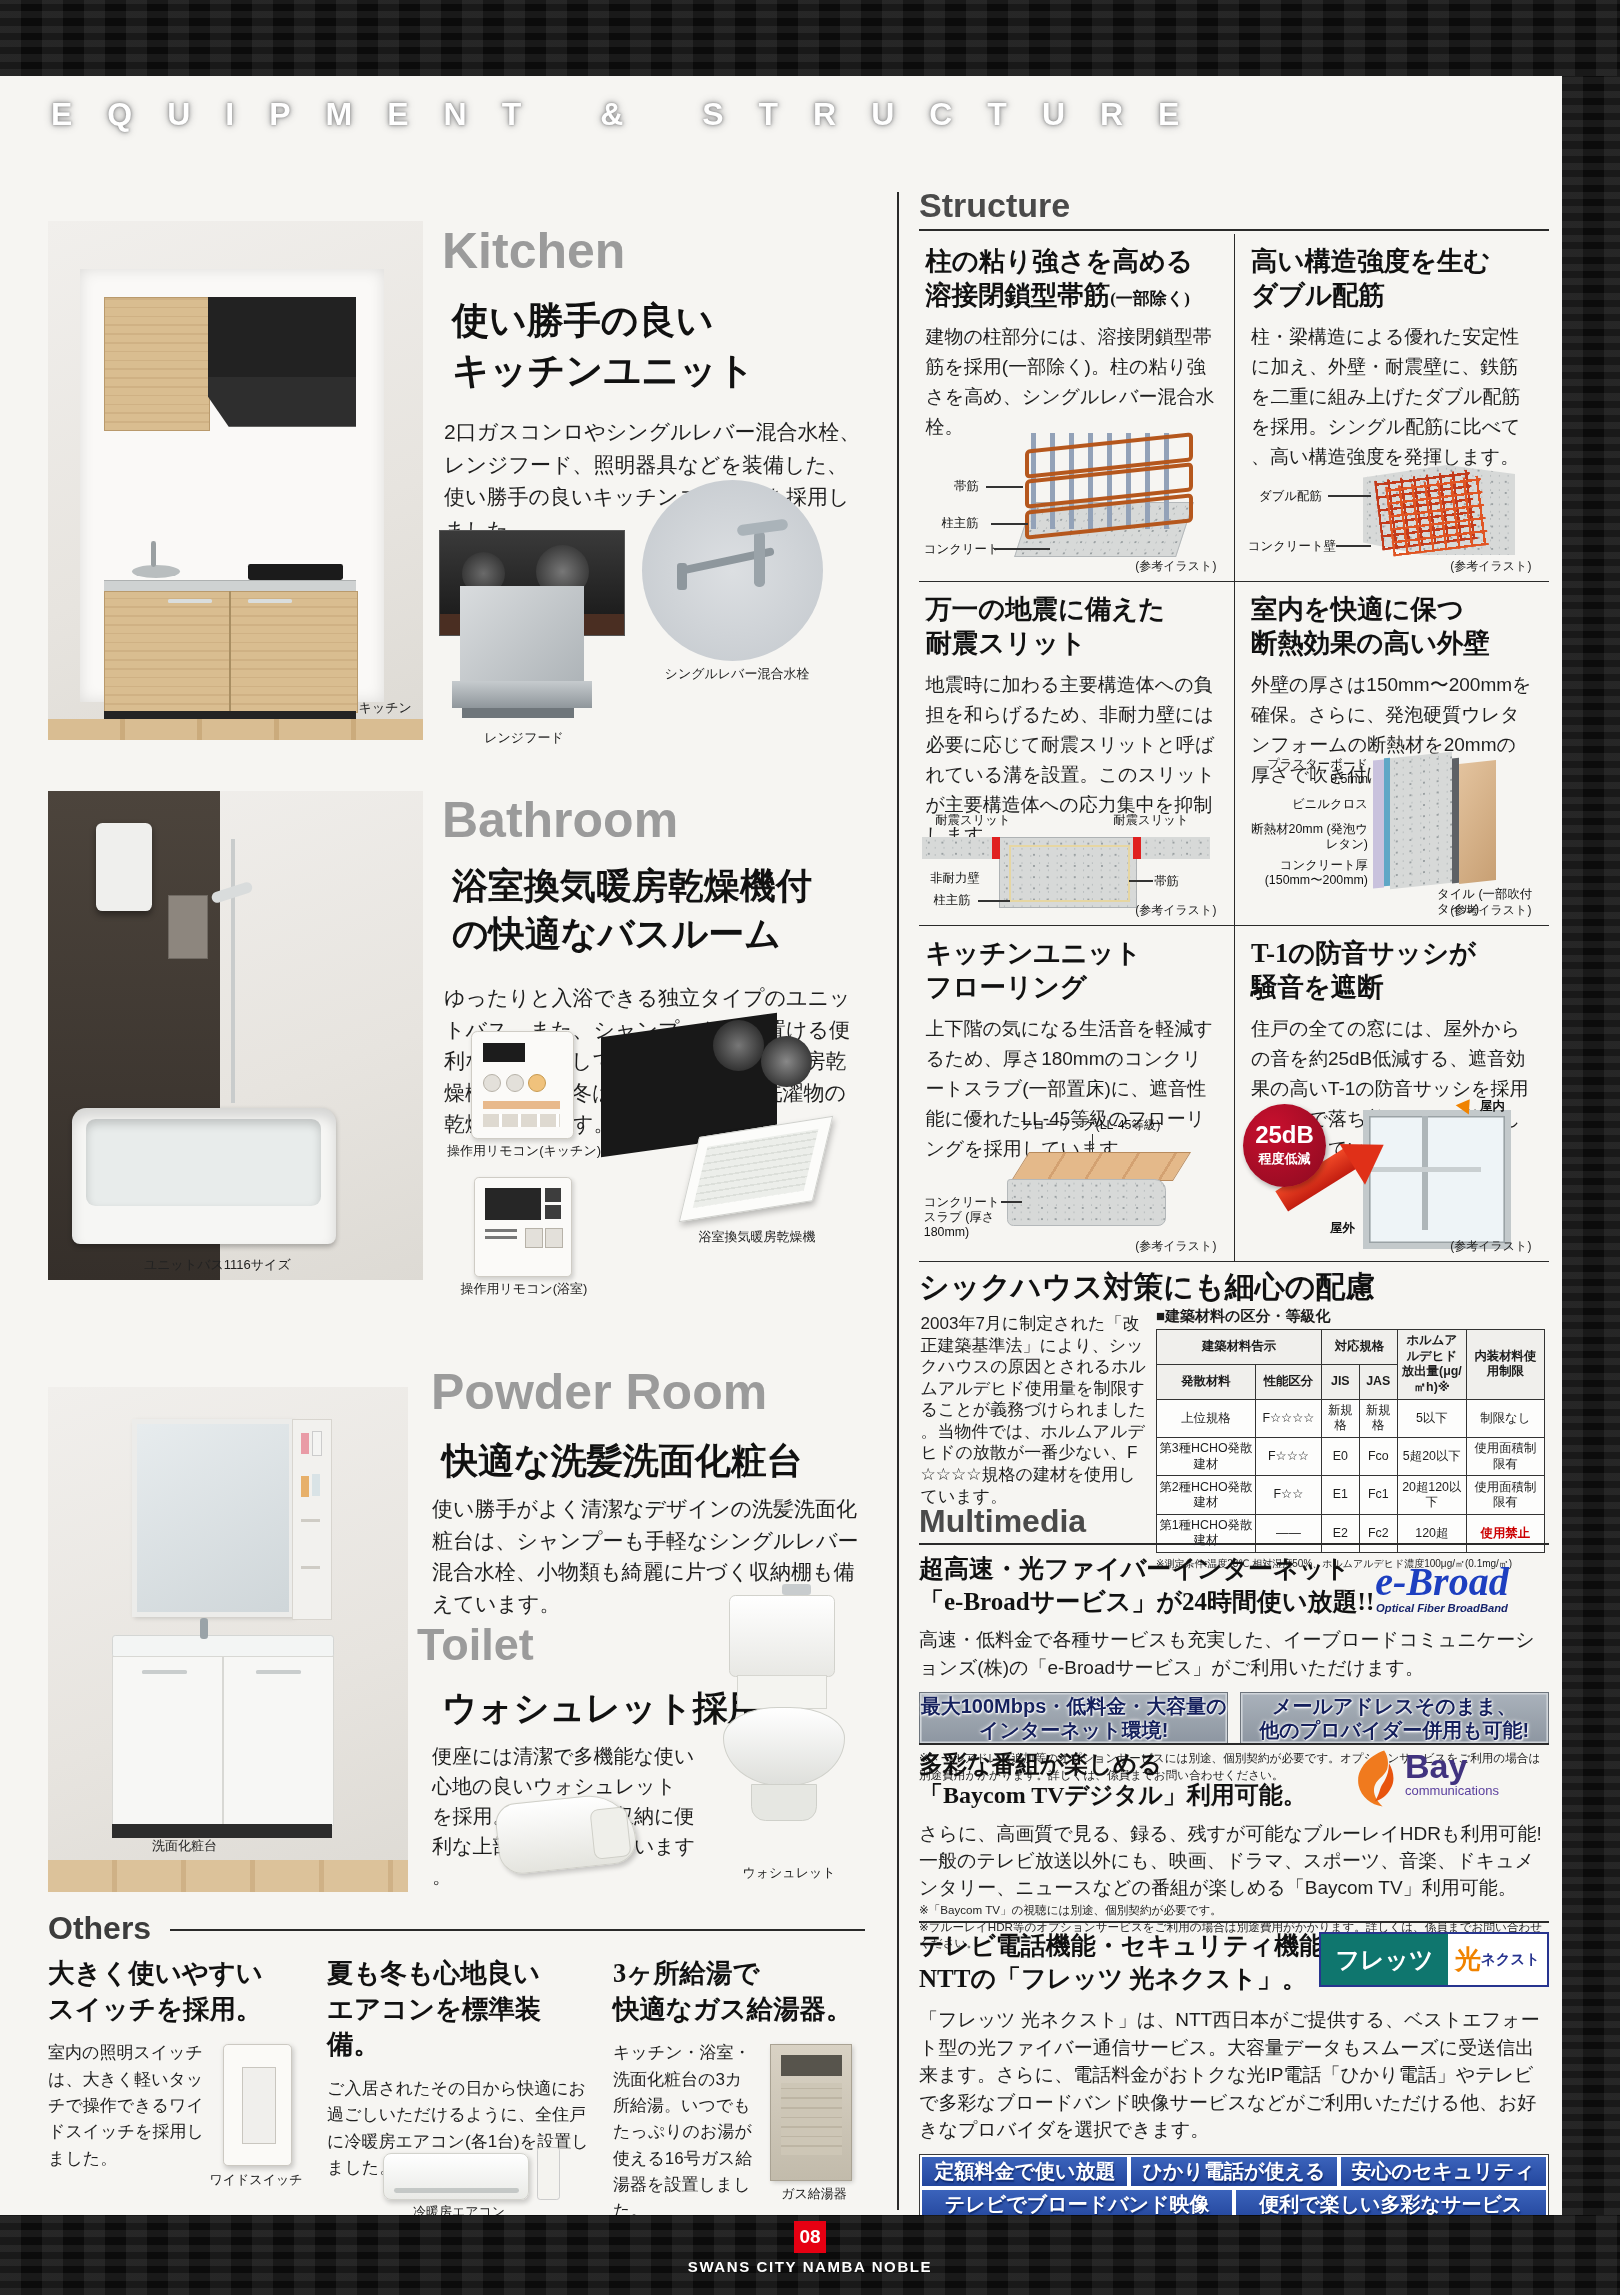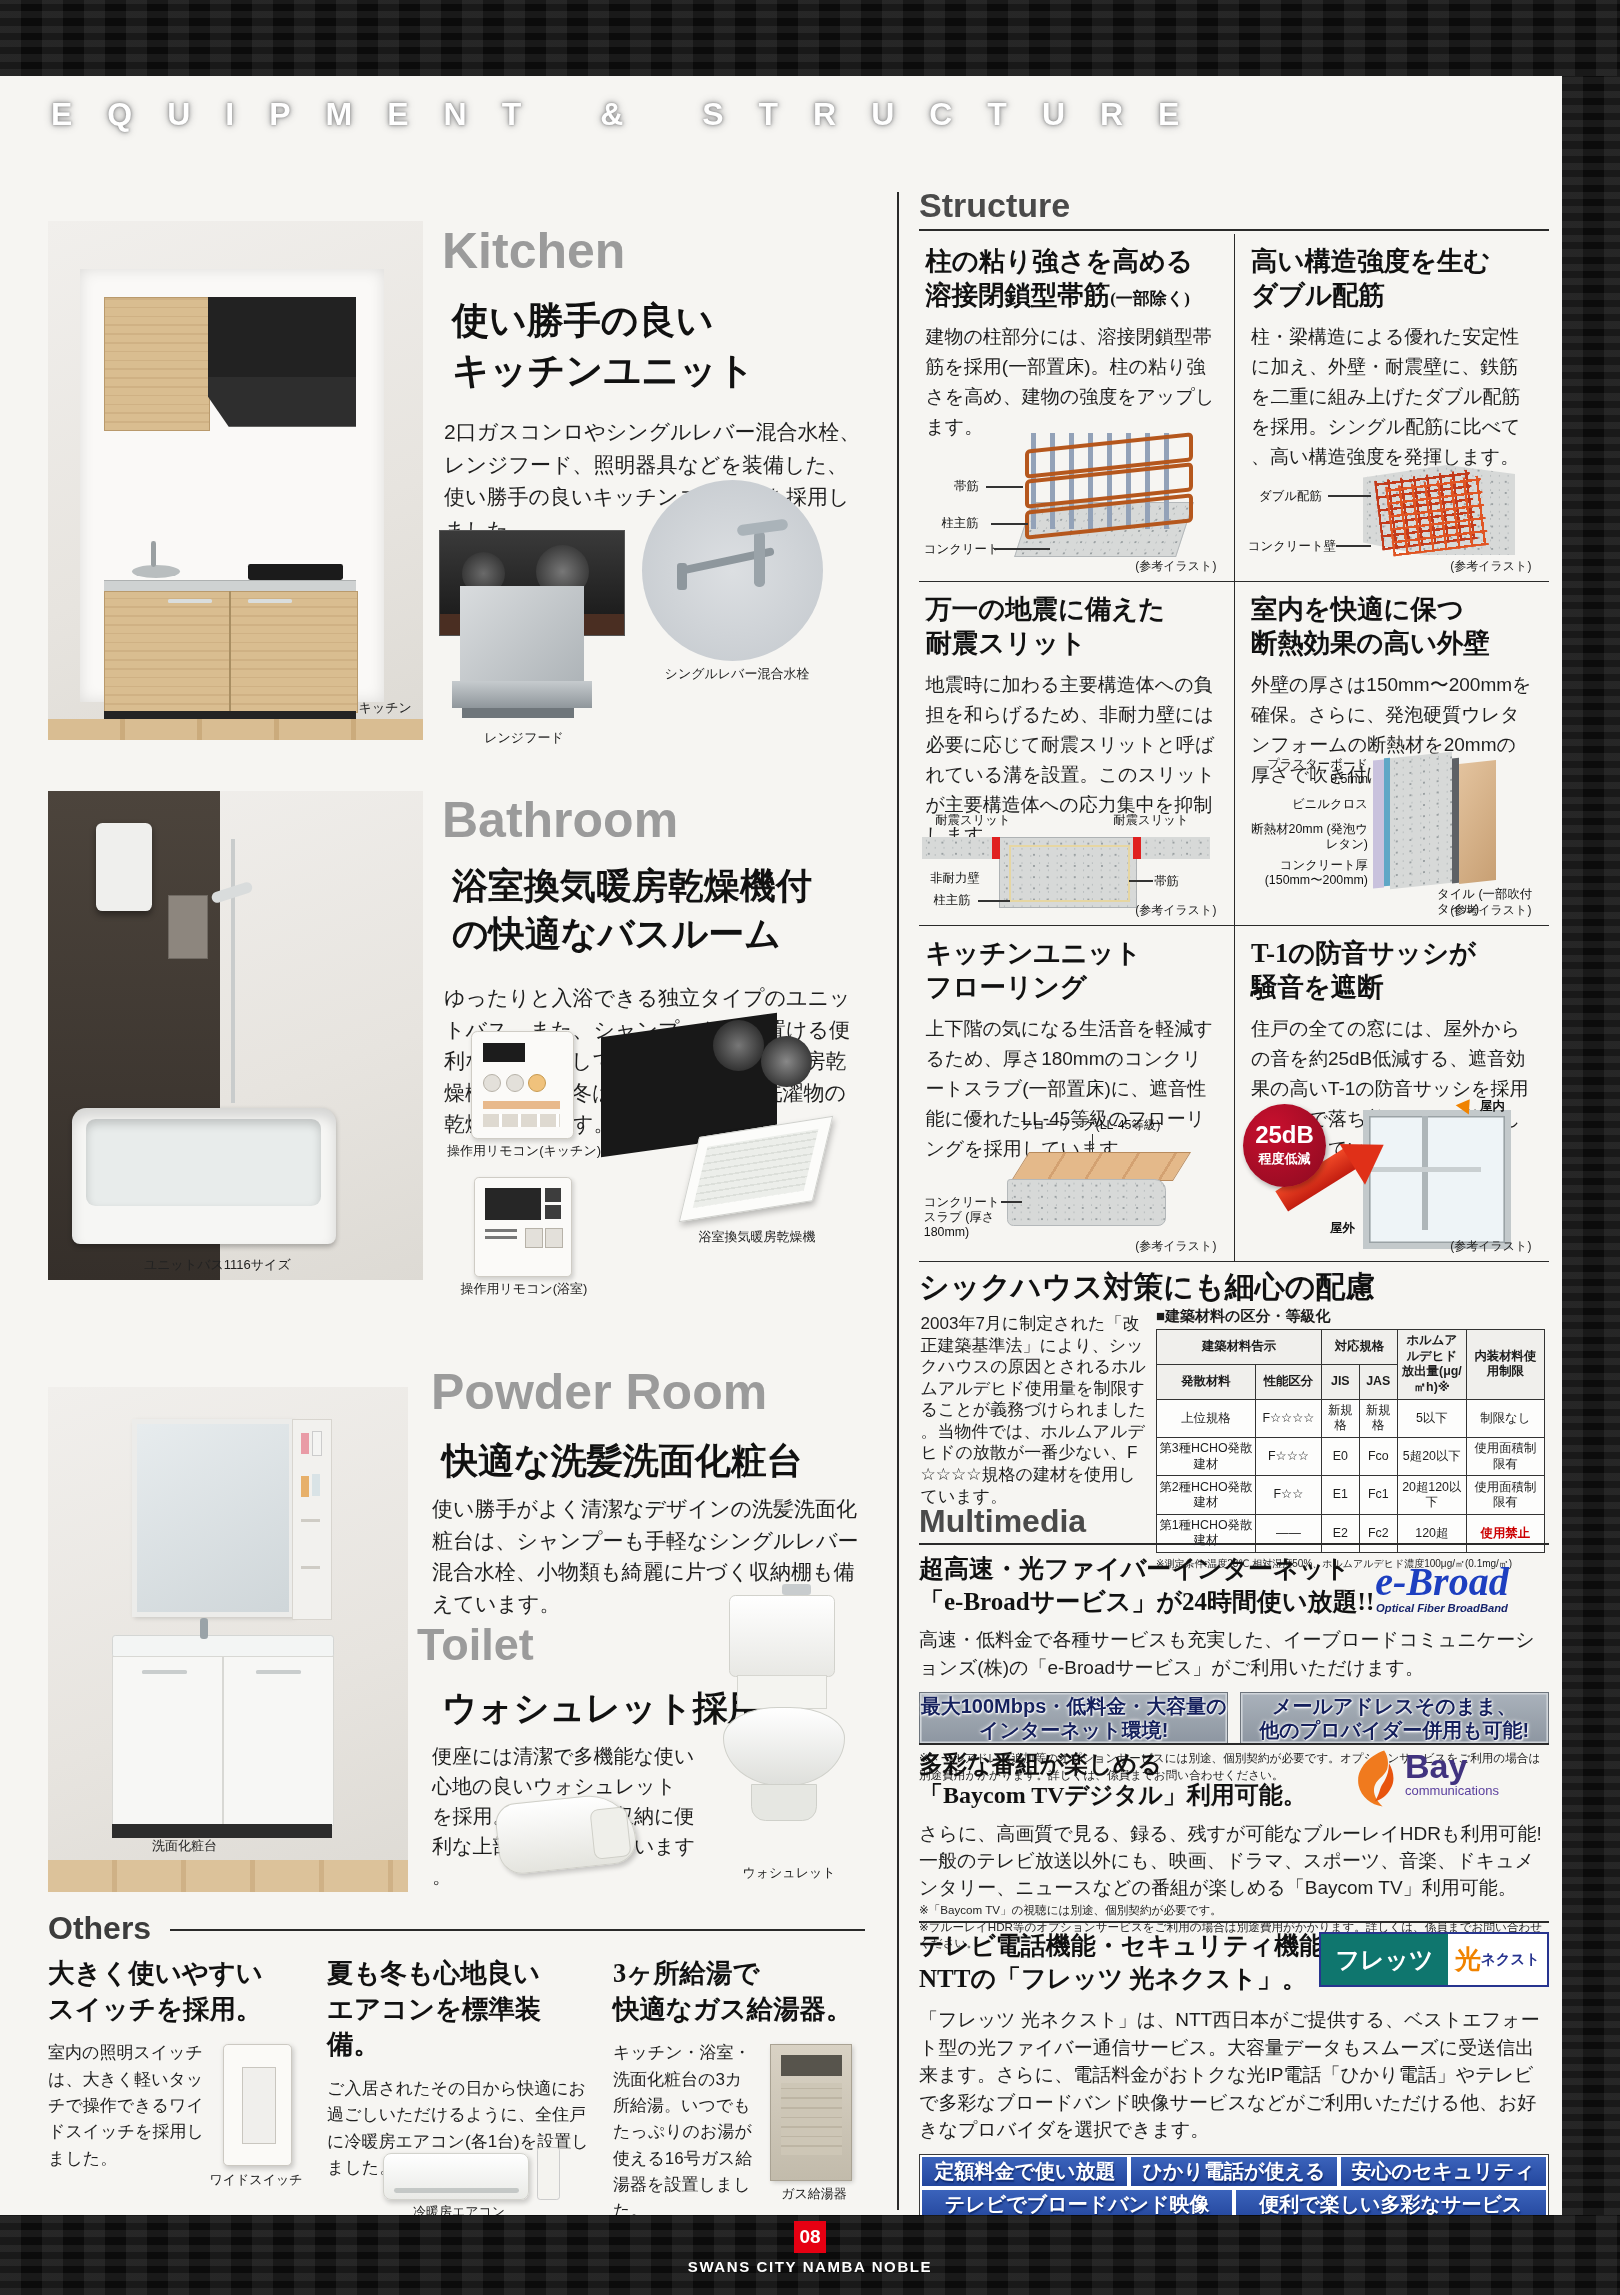--- a/index.html
+++ b/index.html
@@ -243,21 +243,21 @@
   </div>
 
   <div class="abs sec-en" style="left:919px;top:186px;font-size:34px;color:#4a4a4a;">Structure</div>
   <div class="abs" style="left:919px;top:229px;width:630px;height:2.4px;background:#2a2a2a;"></div>
 
   <div class="abs sgrid" style="left:919px;top:234px;width:630px;">
 
     <div class="scell">
       <div class="jp-head s-h"><span>柱の粘り強さを高める</span><br>
         <span>溶接閉鎖型帯筋</span><span class="serif s-note">(一部除く)</span></div>
-      <div class="body-txt s-body">建物の柱部分には、溶接閉鎖型帯筋を採用(一部置床)。柱の粘り強さを高め、建物の強度をアップします。</div>
+      <div class="body-txt s-body">建物の柱部分には、溶接閉鎖型帯筋を採用(一部除く)。柱の粘り強さを高め、シングルレバー混合水栓。</div>
       <div class="abs" style="left:0;top:199px;width:296px;height:128px;">
         <div class="abs speckle" style="left:104px;top:69px;width:160px;height:53px;transform:skewX(-18deg);border:0.8px solid #b4b8ba;"></div>
         <div class="abs" style="left:112px;top:0;width:152px;height:96px;background:repeating-linear-gradient(90deg,#93a2b8 0 4.8px,transparent 4.8px 19px);"></div>
         <div class="abs" style="left:106px;top:8px;width:160px;height:21px;border:4px solid #b5571d;border-radius:4.8px;transform:skewY(-6deg);"></div>
         <div class="abs" style="left:106px;top:38px;width:160px;height:21px;border:4px solid #b5571d;border-radius:4.8px;transform:skewY(-6deg);"></div>
         <div class="abs" style="left:106px;top:69px;width:160px;height:21px;border:4px solid #b5571d;border-radius:4.8px;transform:skewY(-6deg);"></div>
         <div class="dlbl" style="left:35px;top:46px;">帯筋</div>
         <div class="lead" style="left:67px;top:53px;width:37px;height:1.6px;"></div>
         <div class="dlbl" style="left:22.4px;top:83px;">柱主筋</div>
         <div class="lead" style="left:72px;top:90px;width:37px;height:1.6px;"></div>

